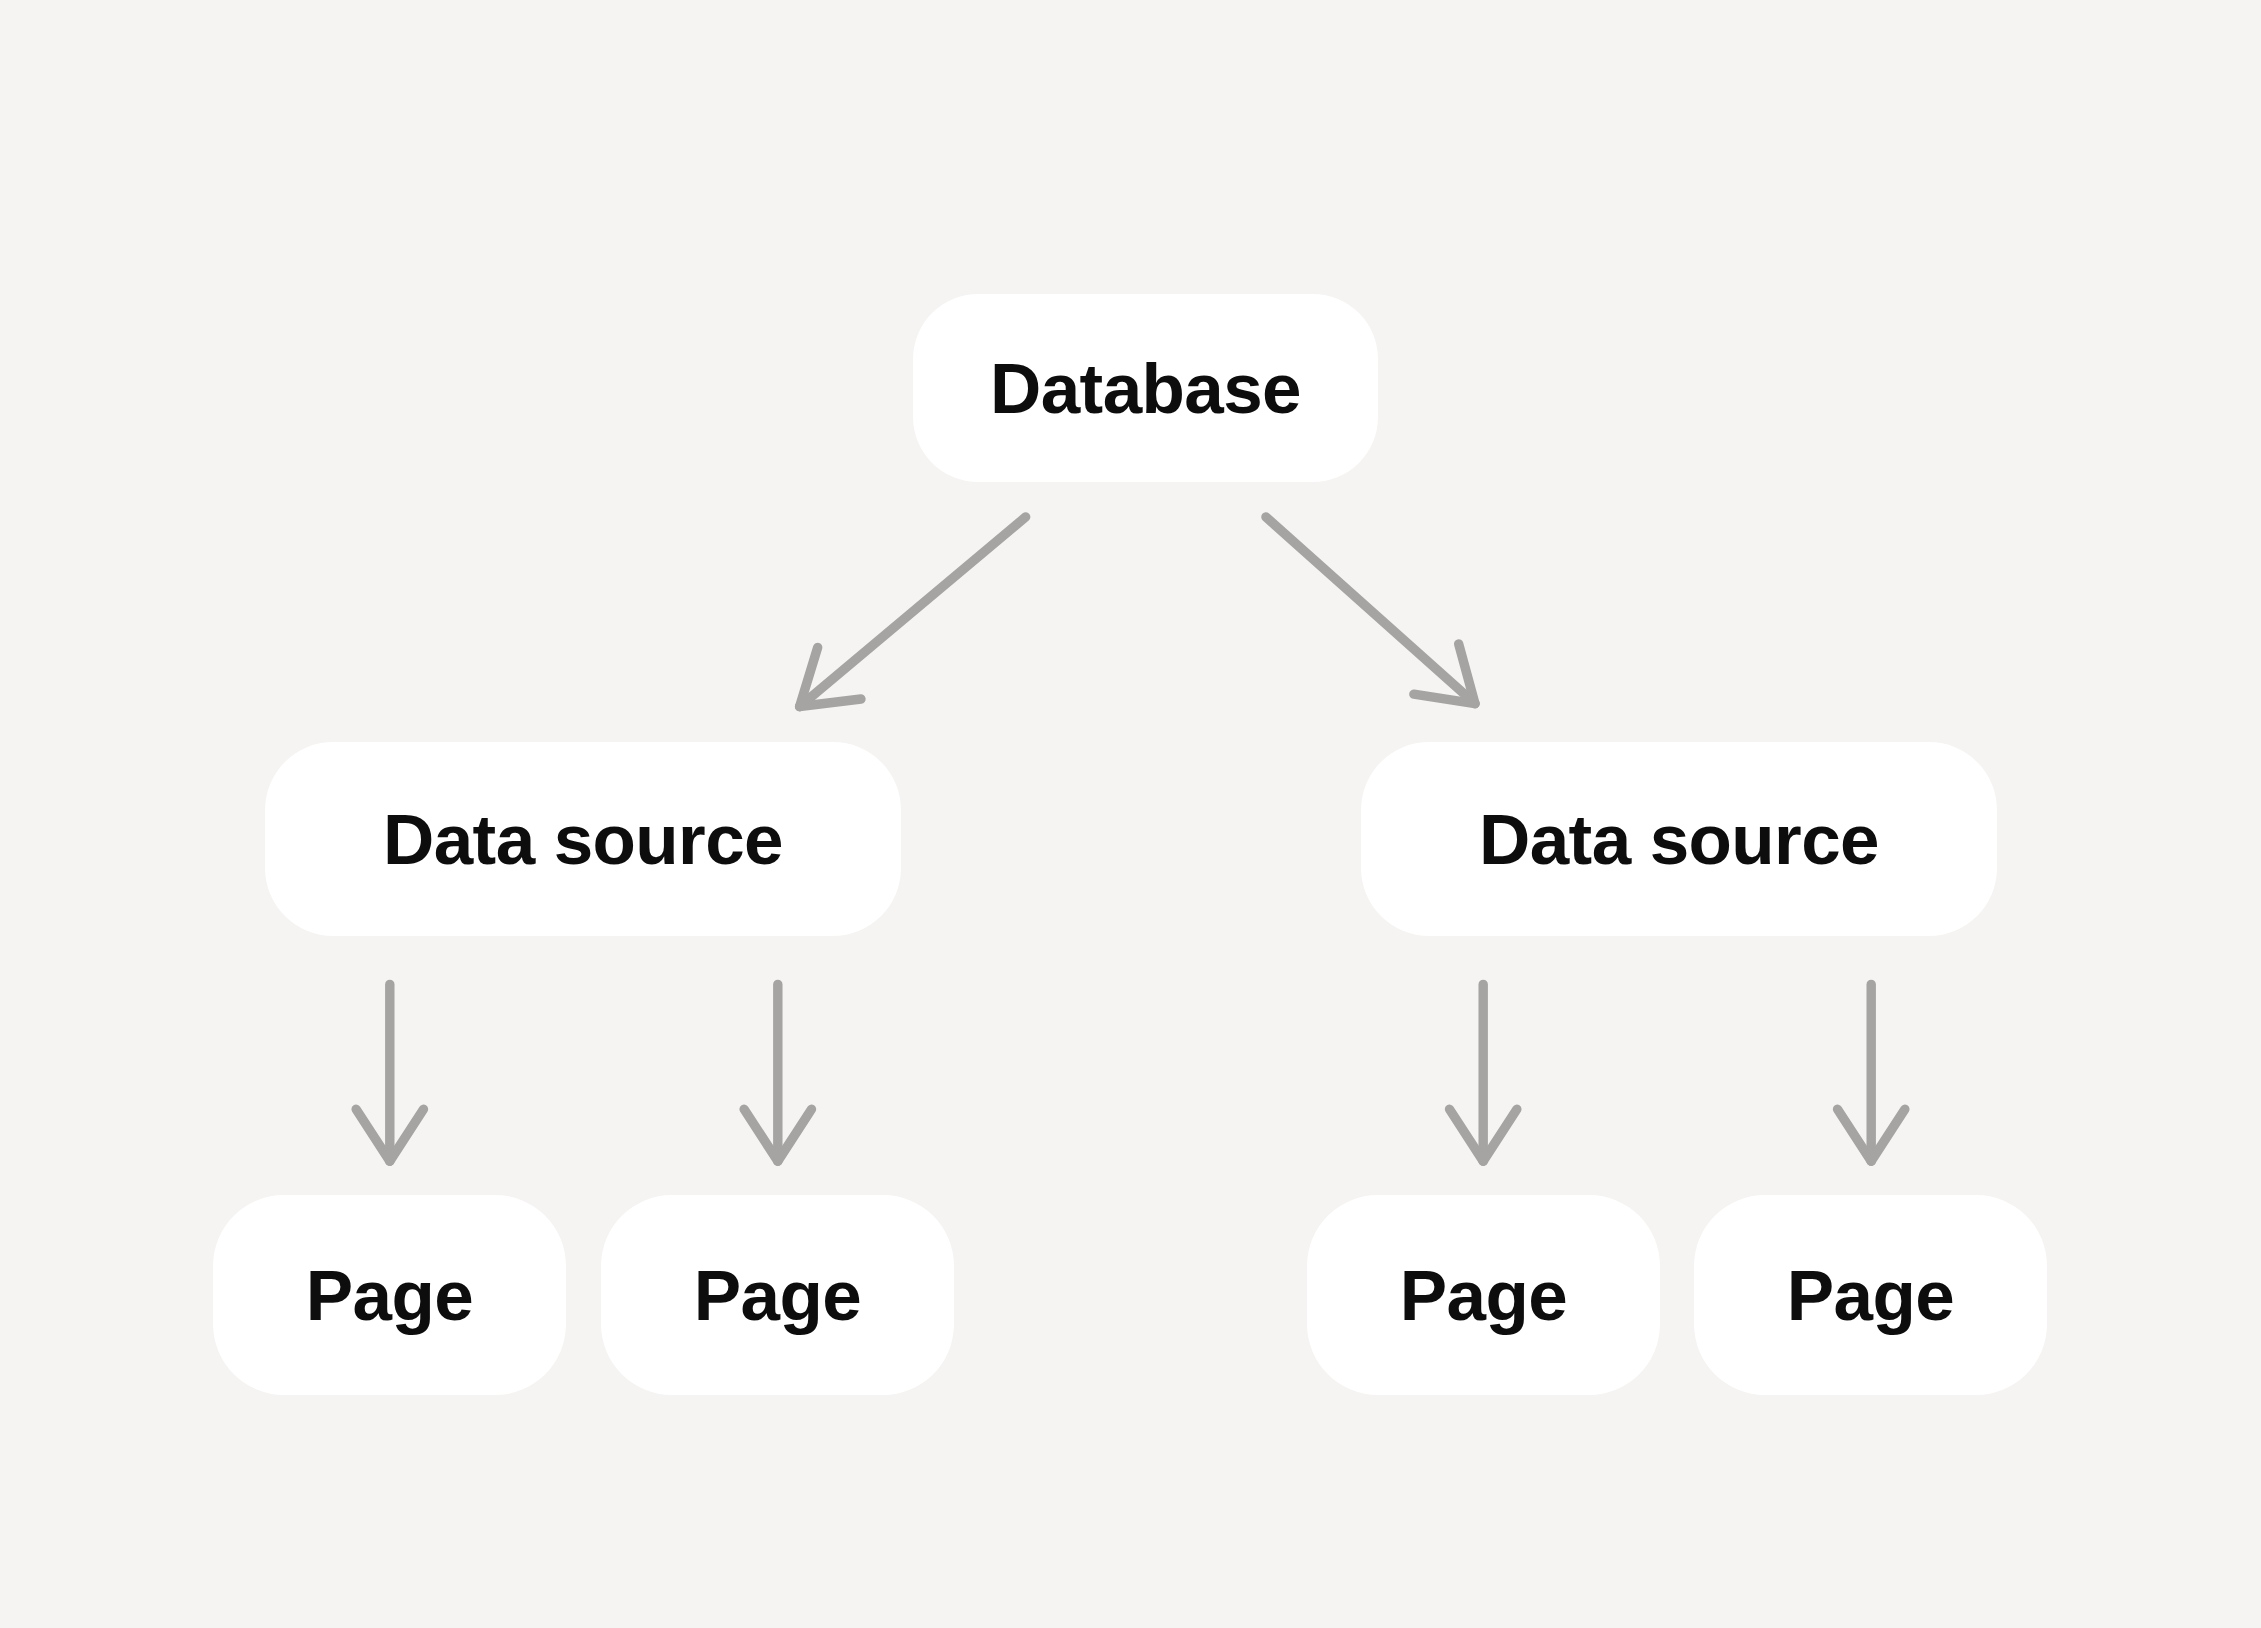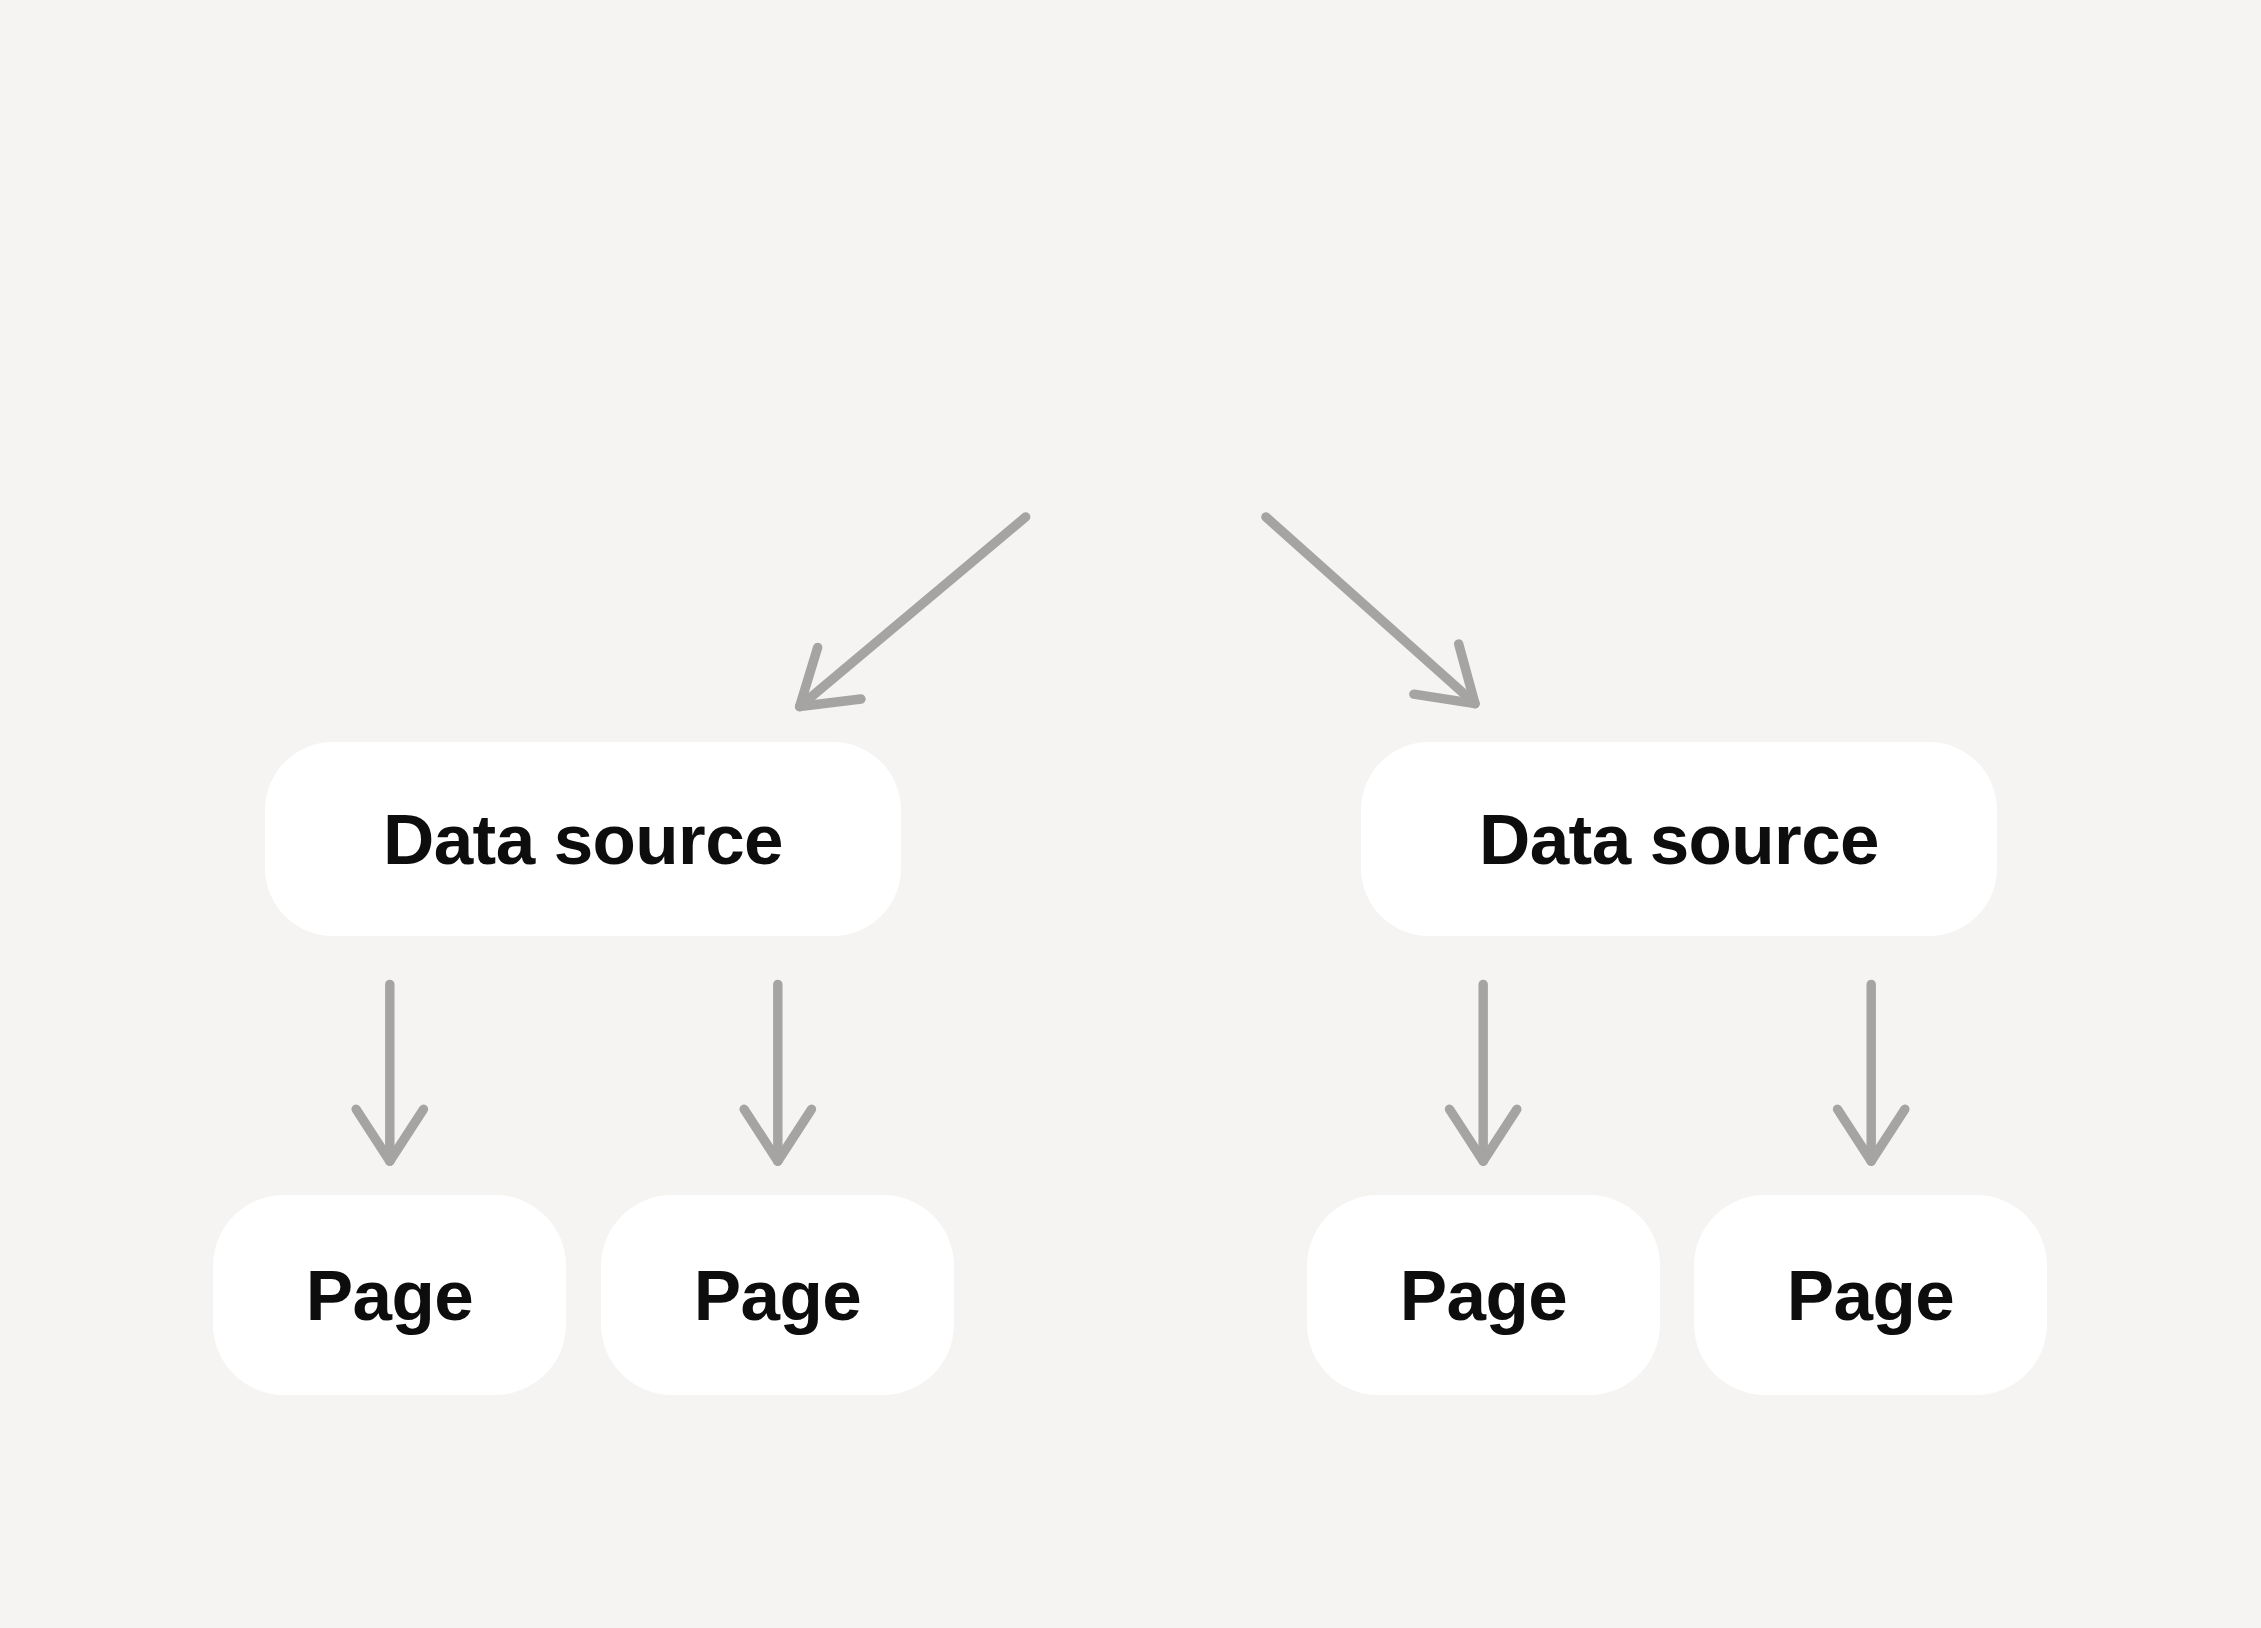--- a/index.html
+++ b/index.html
@@ -70,20 +70,23 @@
         <line x1="2519" y1="1972" x2="2461.812901323422" y2="1883.9395903657305" stroke="#a5a4a2" stroke-width="16" stroke-linecap="round"></line>
         <line x1="2519" y1="1972" x2="2576.187098676578" y2="1883.9395903657305" stroke="#a5a4a2" stroke-width="16" stroke-linecap="round"></line>
       </g>
       <g>
         <line x1="3178" y1="1672" x2="3178" y2="1972" stroke="#a5a4a2" stroke-width="16" stroke-linecap="round"></line>
         <line x1="3178" y1="1972" x2="3120.812901323422" y2="1883.9395903657305" stroke="#a5a4a2" stroke-width="16" stroke-linecap="round"></line>
         <line x1="3178" y1="1972" x2="3235.187098676578" y2="1883.9395903657305" stroke="#a5a4a2" stroke-width="16" stroke-linecap="round"></line>
       </g>
     </svg>
 
+  <div class="node" style="left: 913px; top: 294px; width: 465px; height: 188px; border-radius: 65px;">
+    <span class="label">Database</span>
+  </div>
 
   <div class="node" style="left: 265px; top: 742px; width: 636px; height: 194px; border-radius: 68px;">
     <span class="label">Data source</span>
   </div>
 
   <div class="node" style="left: 1361px; top: 742px; width: 636px; height: 194px; border-radius: 68px;">
     <span class="label">Data source</span>
   </div>
 
   <div class="node" style="left: 213px; top: 1195px; width: 353px; height: 200px; border-radius: 71px;">

